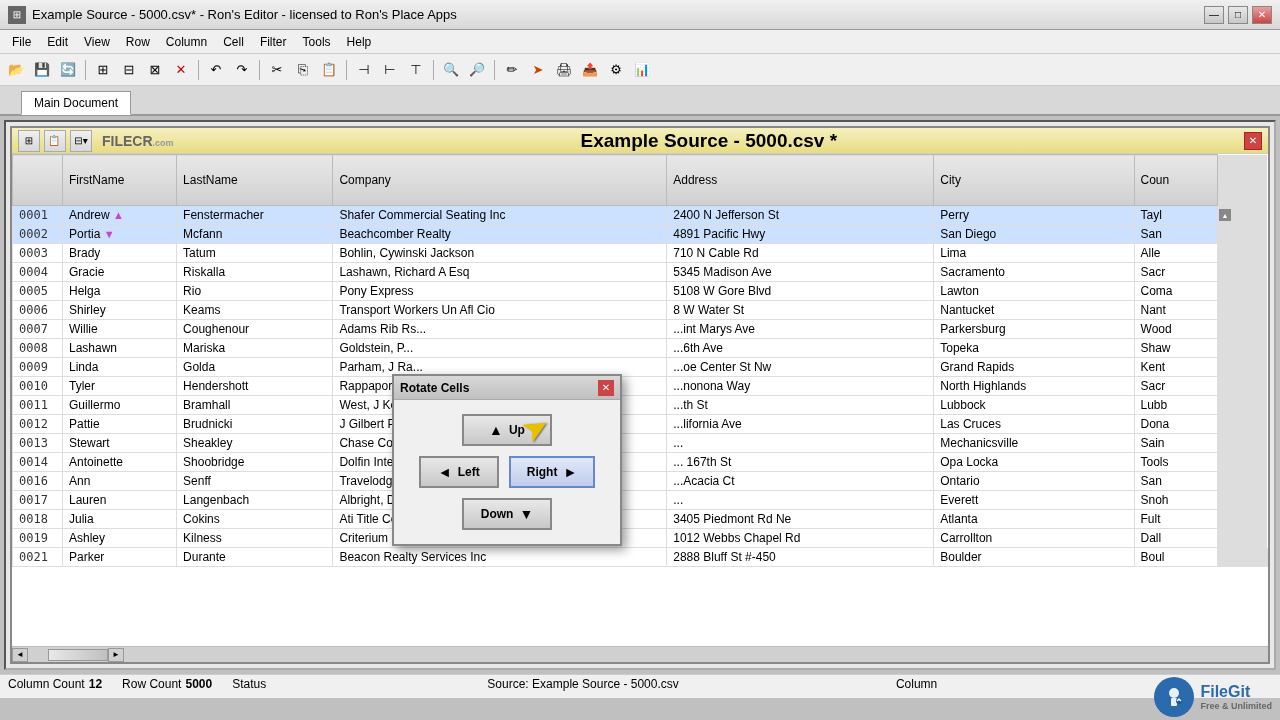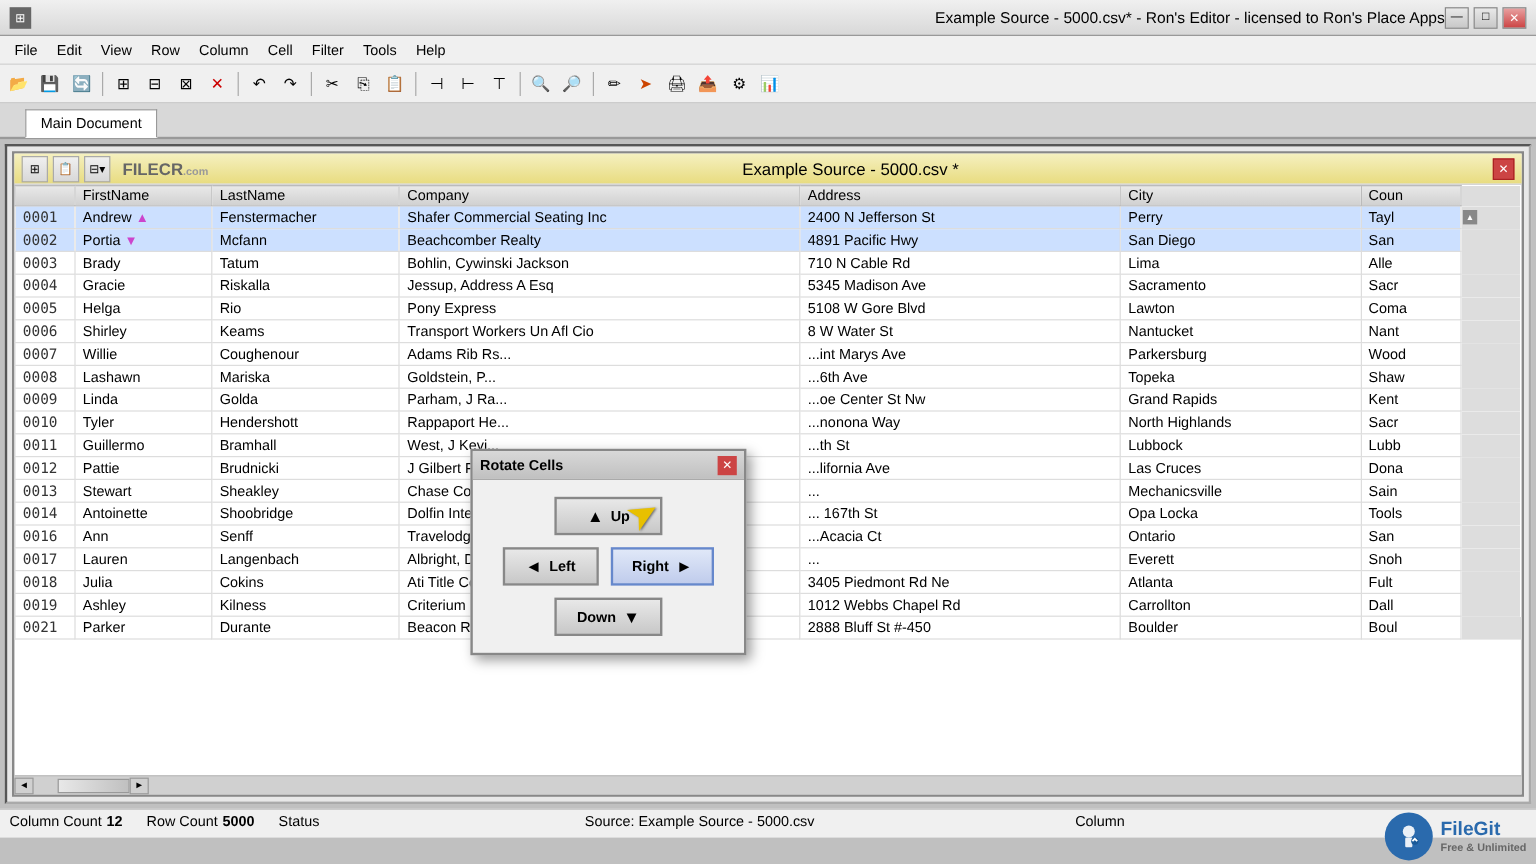--- a/index.html
+++ b/index.html
@@ -5,21 +5,21 @@
     * { box-sizing: border-box; margin: 0; padding: 0; }
     body { font-family: 'Segoe UI', Arial, sans-serif; font-size: 12px; background: #c0c0c0; width: 1280px; height: 720px; overflow: hidden; }
 
     
     .title-bar {
       background: linear-gradient(to bottom, #f0f0f0, #d8d8d8);
       border-bottom: 1px solid #999;
       display: flex; align-items: center; justify-content: space-between;
       padding: 4px 8px; height: 30px;
     }
-    .title-bar-title { font-size: 13px; color: #000; flex: 1; text-align: right; }
+    .title-bar-title { font-size: 13px; color: #000; flex: 1; text-align: left; }
     .title-bar-controls { display: flex; gap: 4px; }
     .title-bar-controls button {
       width: 20px; height: 18px; border: 1px solid #888;
       background: linear-gradient(to bottom, #e8e8e8, #c8c8c8);
       font-size: 10px; cursor: pointer; display: flex; align-items: center; justify-content: center;
     }
     .title-bar-controls button.close { background: linear-gradient(to bottom, #e8a0a0, #cc4444); color: white; }
 
     
     .menu-bar {
@@ -75,21 +75,21 @@
       background: white;
       border: 2px solid #888;
       display: flex; flex-direction: column;
     }
     .doc-titlebar {
       background: linear-gradient(to bottom, #f5f0c0, #e8dc80);
       border-bottom: 1px solid #ccc;
       display: flex; align-items: center; justify-content: space-between;
       padding: 2px 6px; height: 26px;
     }
-    .doc-titlebar-title { font-size: 14px; font-weight: normal; text-align: center; flex: 1; }
+    .doc-titlebar-title { font-size: 19px; font-weight: bold; text-align: center; flex: 1; }
     .doc-close-btn {
       width: 18px; height: 18px; background: #cc4444; color: white;
       border: 1px solid #aa2222; cursor: pointer; font-size: 10px;
       display: flex; align-items: center; justify-content: center;
     }
     .doc-toolbar-btn {
       width: 22px; height: 22px; border: 1px solid #aaa;
       background: linear-gradient(to bottom, #f0f0f0, #d8d8d8);
       cursor: pointer; font-size: 11px;
       display: flex; align-items: center; justify-content: center;
@@ -104,21 +104,21 @@
       position: relative;
     }
     table.data-grid {
       border-collapse: collapse;
       font-size: 12px;
       width: 100%;
     }
     table.data-grid th {
       background: linear-gradient(to bottom, #e8e8e8, #d0d0d0);
       border: 1px solid #bbb;
-      padding: 1px 6px;
+      padding: 18px 6px;
       font-weight: normal;
       text-align: left;
       white-space: nowrap;
       position: sticky; top: 0; z-index: 2;
       min-width: 50px;
     }
     table.data-grid td {
       border: 1px solid #ddd;
       padding: 2px 6px;
       white-space: nowrap;
@@ -337,21 +337,21 @@
               <td>Bohlin, Cywinski Jackson</td>
               <td>710 N Cable Rd</td>
               <td>Lima</td>
               <td>Alle</td>
               <td style="background: rgb(221, 221, 221); border: none; width: 14px; padding: 0px;"></td>
             </tr>
             <tr>
               <td class="row-num">0004</td>
               <td>Gracie</td>
               <td>Riskalla</td>
-              <td>Jessup, Address A Esq</td>
+              <td>Lashawn, Richard A Esq</td>
               <td>5345 Madison Ave</td>
               <td>Sacramento</td>
               <td>Sacr</td>
               <td style="background: rgb(221, 221, 221); border: none; width: 14px; padding: 0px;"></td>
             </tr>
             <tr>
               <td class="row-num">0005</td>
               <td>Helga</td>
               <td>Rio</td>
               <td>Pony Express</td>

